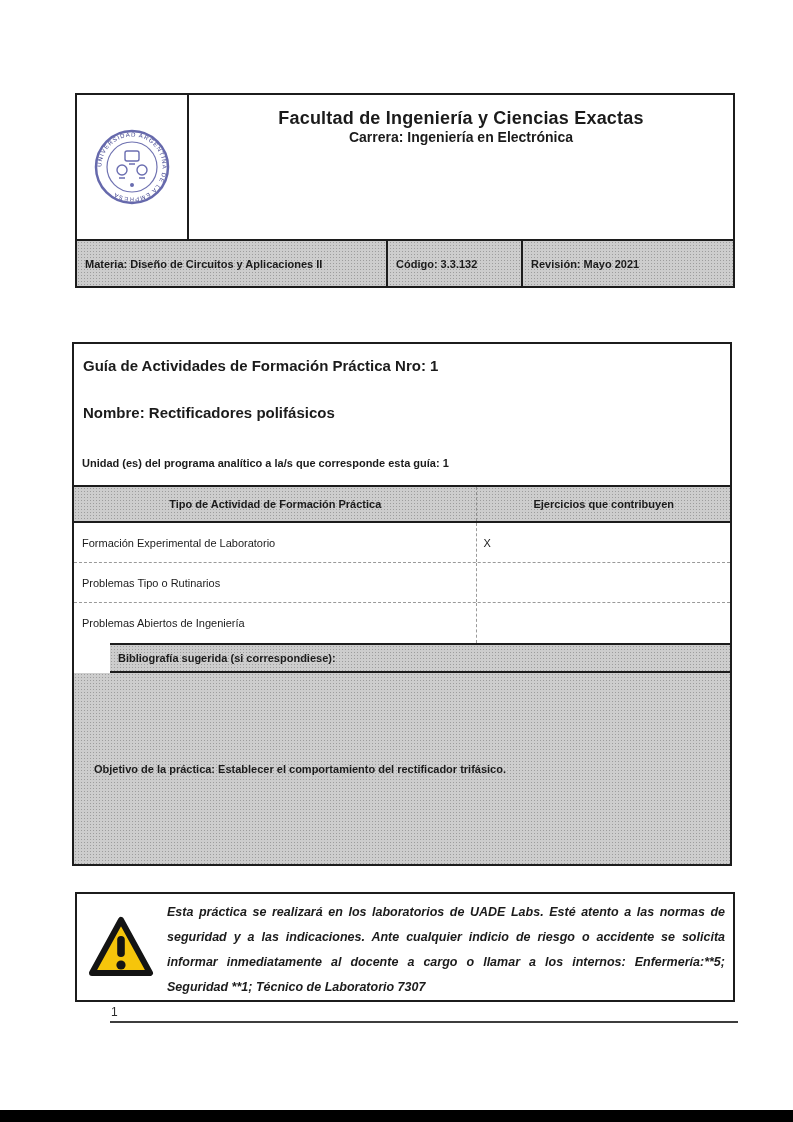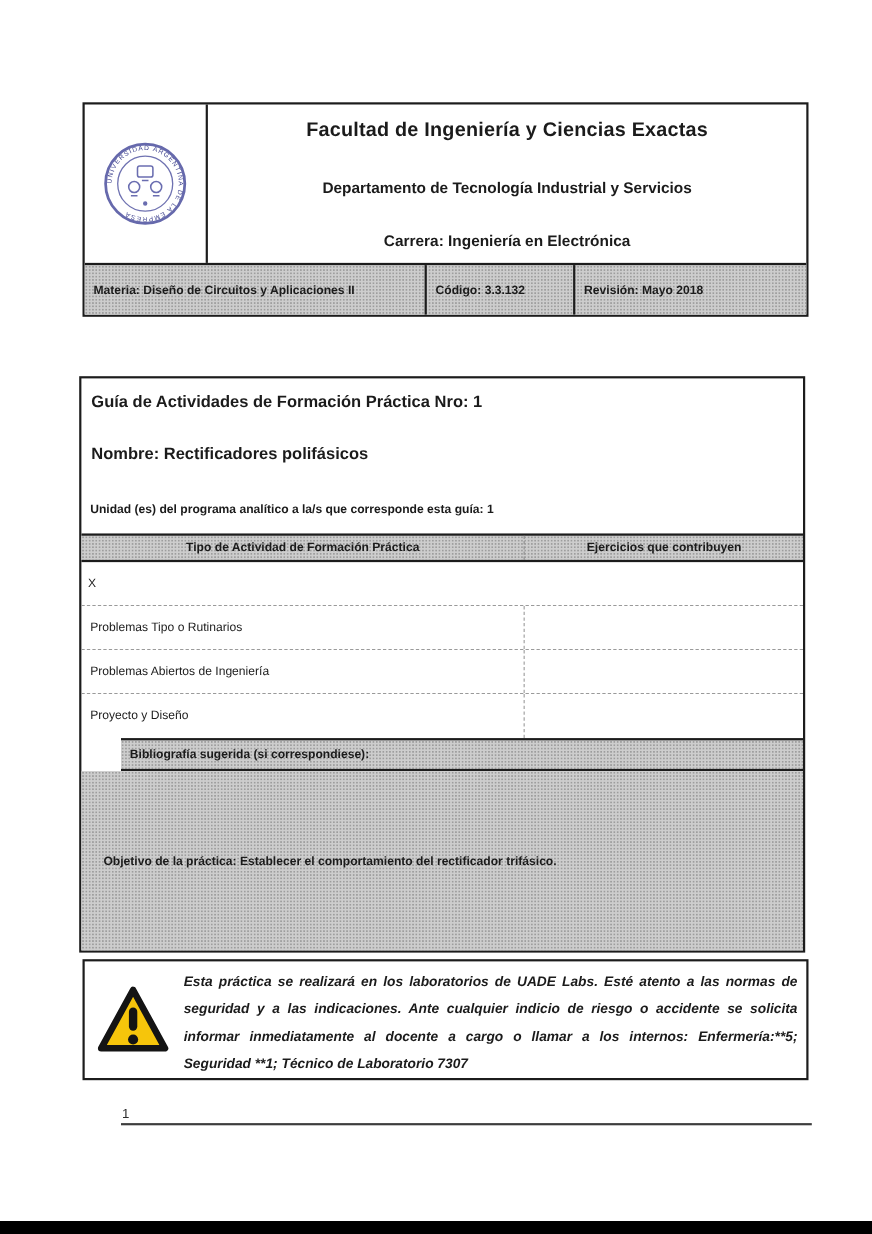--- a/index.html
+++ b/index.html
@@ -10,48 +10,48 @@
   }
   .gray {
     background-color:#cdcdcd;
     background-image:radial-gradient(circle, rgba(110,110,110,.5) 0.6px, transparent 1px);
     background-size:3px 3px;
   }
   
   .header-table { position:absolute; left:75px; top:93px; width:660px; border:2px solid #1c1c1c; }
   .header-top { display:flex; height:144px; }
   .logo-cell { width:112px; border-right:2px solid #1c1c1c; display:flex; align-items:center; justify-content:center; }
-  .header-text-cell { flex:1; display:flex; flex-direction:column; justify-content:space-between; text-align:center; padding:13px 6px 12px; }
+  .header-text-cell { flex:1; display:flex; flex-direction:column; justify-content:flex-start; text-align:center; padding:13px 6px 12px; }
   .faculty { font-size:18px; font-weight:bold; letter-spacing:0.2px; }
   .department { font-size:14px; font-weight:bold; }
   .career { font-size:14px; font-weight:bold; }
   .materia-row { display:flex; height:47px; border-top:2px solid #1c1c1c; }
   .materia-row > div { display:flex; align-items:center; padding-left:8px; font-size:11px; font-weight:bold; }
   .cell-materia { width:309px; }
   .cell-codigo { width:135px; border-left:2px solid #1c1c1c; }
   .cell-revision { flex:1; border-left:2px solid #1c1c1c; }
   
   .guide-box { position:absolute; left:72px; top:342px; width:660px; height:524px; border:2px solid #1c1c1c; display:flex; flex-direction:column; background:#fff; }
   .guide-head { height:141px; }
   .guide-title { padding:13px 0 0 9px; font-size:15px; font-weight:bold; }
   .guide-name { margin:30px 0 0 9px; font-size:15px; font-weight:bold; }
   .guide-unit { margin:36px 0 0 8px; font-size:11px; font-weight:bold; }
-  .at-header { display:flex; height:26px; border-top:2px solid #1c1c1c; border-bottom:2px solid #1c1c1c; }
+  .at-header { display:flex; height:38px; border-top:2px solid #1c1c1c; border-bottom:2px solid #1c1c1c; }
   .at-header > div { display:flex; align-items:center; justify-content:center; font-size:11px; font-weight:bold; }
   .at-hcell-1 { width:61.5%; border-right:1px dashed #8d8d8d; }
   .at-hcell-2 { flex:1; }
   .at-rows { }
   .at-row { display:flex; height:40px; border-bottom:1px dashed #9a9a9a; }
   .at-row:last-child { border-bottom:none; }
   .at-c1 { width:61.5%; border-right:1px dashed #9a9a9a; display:flex; align-items:center; padding-left:8px; font-size:11px; }
   .at-c2 { flex:1; display:flex; align-items:center; padding-left:6px; font-size:11px; }
   .biblio-bar { height:30px; border-top:2px solid #1c1c1c; border-bottom:2px solid #1c1c1c; display:flex; align-items:center; padding-left:8px; font-size:11px; font-weight:bold;margin-left:36px; }
   .objective-box { flex:1; display:flex; align-items:center; padding-left:20px; font-size:11px; font-weight:bold; }
   
-  .warning-box { position:absolute; left:75px; top:872px; width:660px; height:110px; border:2px solid #1c1c1c; display:flex; background:#fff; }
+  .warning-box { position:absolute; left:75px; top:892px; width:660px; height:110px; border:2px solid #1c1c1c; display:flex; background:#fff; }
   .warning-icon-cell { width:88px; display:flex; align-items:center; justify-content:center; }
   .warning-text { flex:1; padding:6px 8px 0 2px; font-size:12.5px; font-weight:bold; font-style:italic; line-height:25px; text-align:justify; }
   
   .footer-pagenum { position:absolute; left:111px; top:1005px; font-size:12px; color:#2c2c2c; }
   .footer-line { position:absolute; left:110px; top:1021px; width:628px; height:2px; background:#3d3d3d; }
   .bottom-bar { position:absolute; left:0; top:1110px; width:793px; height:12px; background:#000000; }
 </style>
 </head>
 <body>
 
@@ -73,57 +73,53 @@
             <rect x="33" y="24" width="14" height="10" rx="2"></rect>
             <circle cx="30" cy="43" r="5"></circle>
             <circle cx="50" cy="43" r="5"></circle>
             <path d="M27 51 l6 0 M47 51 l6 0 M37 37 l6 0"></path>
             <circle cx="40" cy="58" r="1.3" fill="#5a5ea8"></circle>
           </g>
         </svg>
       </div>
       <div class="header-text-cell">
         <div class="faculty">Facultad de Ingeniería y Ciencias Exactas</div>
-        <div class="department">Departamento de Tecnología Industrial y Servicios</div>
         <div class="career">Carrera: Ingeniería en Electrónica</div>
       </div>
     </div>
     <div class="materia-row gray">
       <div class="cell-materia">Materia: Diseño de Circuitos y Aplicaciones II</div>
       <div class="cell-codigo">Código: 3.3.132</div>
-      <div class="cell-revision">Revisión: Mayo 2018</div>
+      <div class="cell-revision">Revisión: Mayo 2021</div>
     </div>
   </div>
 
   <div class="guide-box">
     <div class="guide-head">
       <div class="guide-title">Guía de Actividades de Formación Práctica Nro: 1</div>
       <div class="guide-name">Nombre: Rectificadores polifásicos</div>
       <div class="guide-unit">Unidad (es) del programa analítico a la/s que corresponde esta guía: 1</div>
     </div>
 
     <div class="at-header gray">
       <div class="at-hcell-1">Tipo de Actividad de Formación Práctica</div>
       <div class="at-hcell-2">Ejercicios que contribuyen</div>
     </div>
 
     <div class="at-rows">
       <div class="at-row">
+        <div class="at-c1">Formación Experimental de Laboratorio</div>
         <div class="at-c2">X</div>
       </div>
       <div class="at-row">
         <div class="at-c1">Problemas Tipo o Rutinarios</div>
         <div class="at-c2"></div>
       </div>
       <div class="at-row">
         <div class="at-c1">Problemas Abiertos de Ingeniería</div>
-        <div class="at-c2"></div>
-      </div>
-      <div class="at-row">
-        <div class="at-c1">Proyecto y Diseño</div>
         <div class="at-c2"></div>
       </div>
     </div>
 
     <div class="biblio-bar gray">Bibliografía sugerida (si correspondiese):</div>
     <div class="objective-box gray">Objetivo de la práctica: Establecer el comportamiento del rectificador trifásico.</div>
   </div>
 
   <div class="warning-box">
     <div class="warning-icon-cell">

